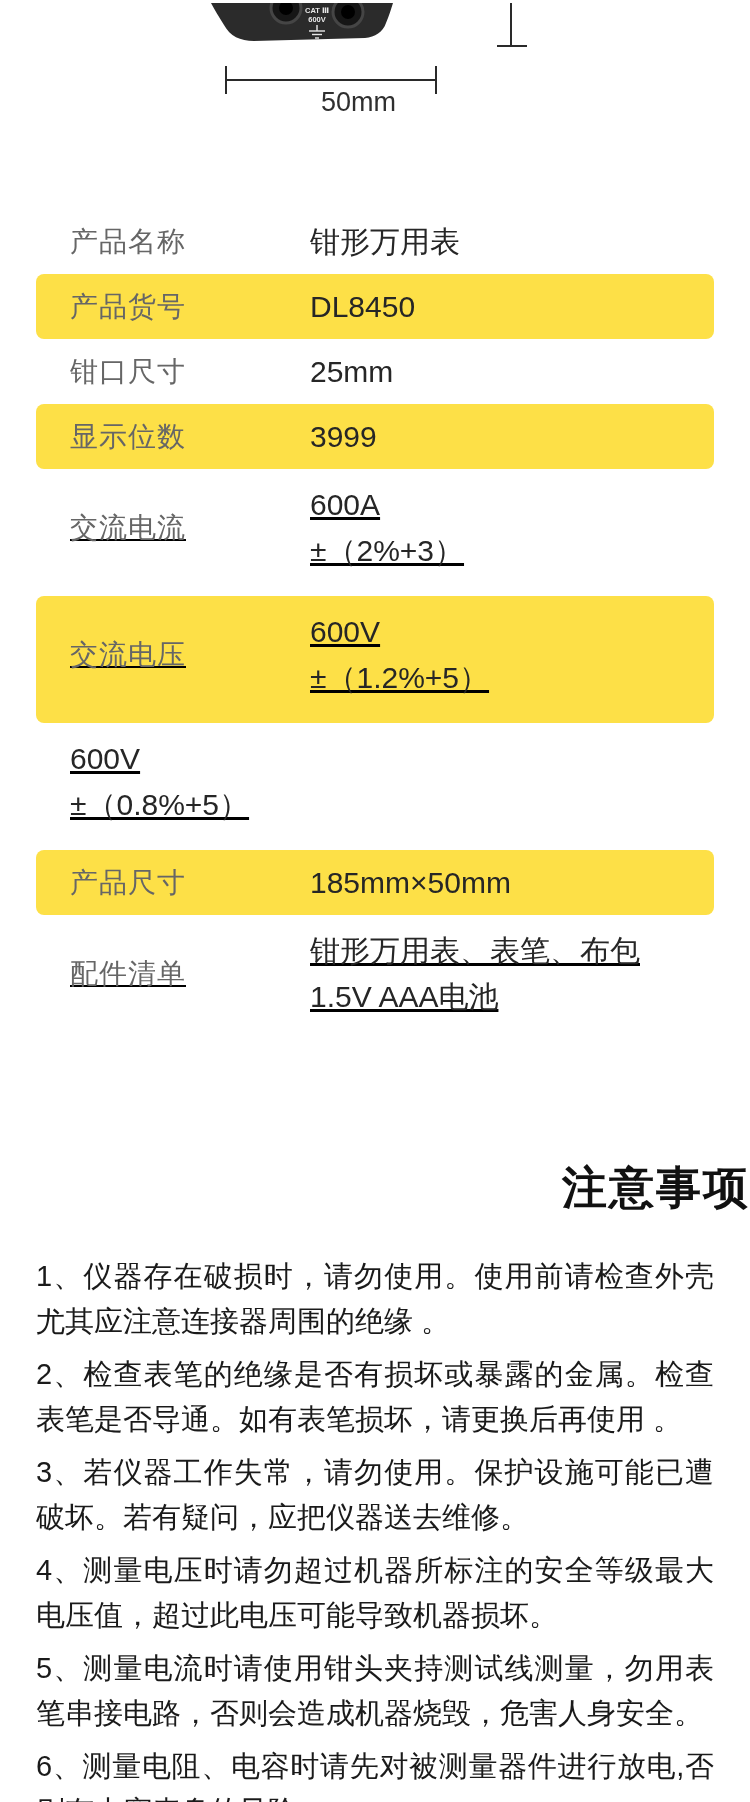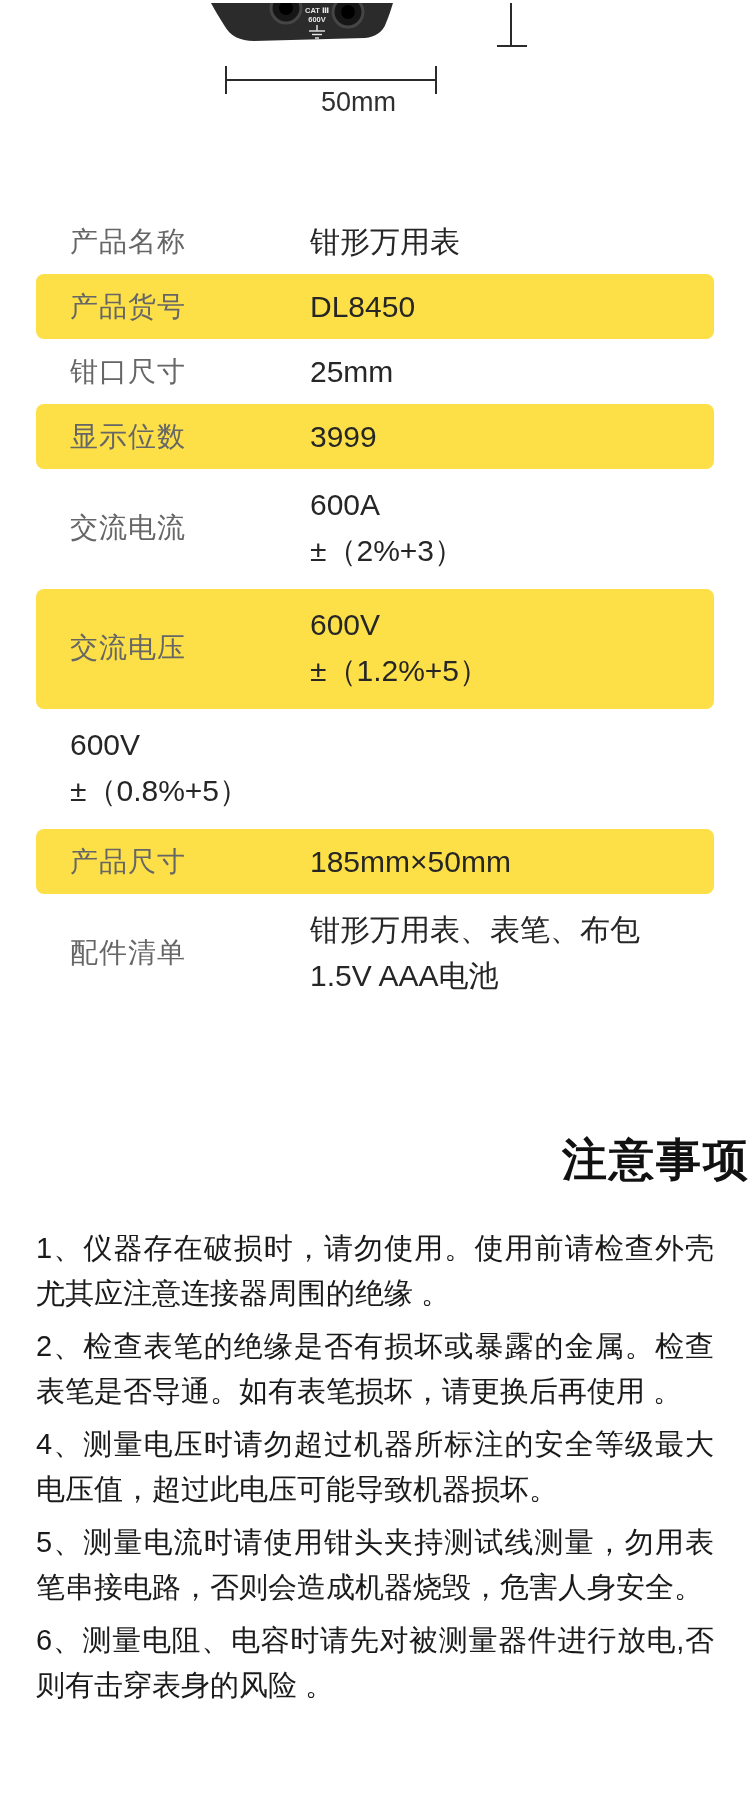--- a/index.html
+++ b/index.html
@@ -29,21 +29,21 @@
 
   
   .spec-table { margin:29px 36px 0 36px; width:678px; }
   .spec-row {
     display:flex; align-items:center;
     min-height:65px;
     padding-left:34px;
     border-radius:8px;
   }
   .spec-row.striped { background:#fde047; }
-  .spec-row.double  { padding-top:13px; padding-bottom:15px; }
+  .spec-row.double  { padding-top:13px; padding-bottom:22px;text-decoration:underline; }
   .spec-label {
     flex:none; width:240px;
     font-size:28px; color:#666666;
     letter-spacing:1px;
   }
   .spec-value { font-size:30px; color:#262626; line-height:46px; }
   .value-line { display:block; }
   .value-line:empty { display:none; }
 
   
@@ -159,18 +159,19 @@
       </div>
     </div>
 
   </div>
 
   <h2 class="notice-title">注意事项</h2>
 
   <div class="notices">
     <p class="notice-item">1、仪器存在破损时，请勿使用。使用前请检查外壳尤其应注意连接器周围的绝缘 。</p>
     <p class="notice-item">2、检查表笔的绝缘是否有损坏或暴露的金属。检查表笔是否导通。如有表笔损坏，请更换后再使用 。</p>
+    <p class="notice-item">3、若仪器工作失常，请勿使用。保护设施可能已遭破坏。若有疑问，应把仪器送去维修。</p>
     <p class="notice-item">4、测量电压时请勿超过机器所标注的安全等级最大电压值，超过此电压可能导致机器损坏。</p>
     <p class="notice-item">5、测量电流时请使用钳头夹持测试线测量，勿用表笔串接电路，否则会造成机器烧毁，危害人身安全。</p>
     <p class="notice-item">6、测量电阻、电容时请先对被测量器件进行放电,否则有击穿表身的风险 。</p>
   </div>
 
 </div>
 
 </body></html>

